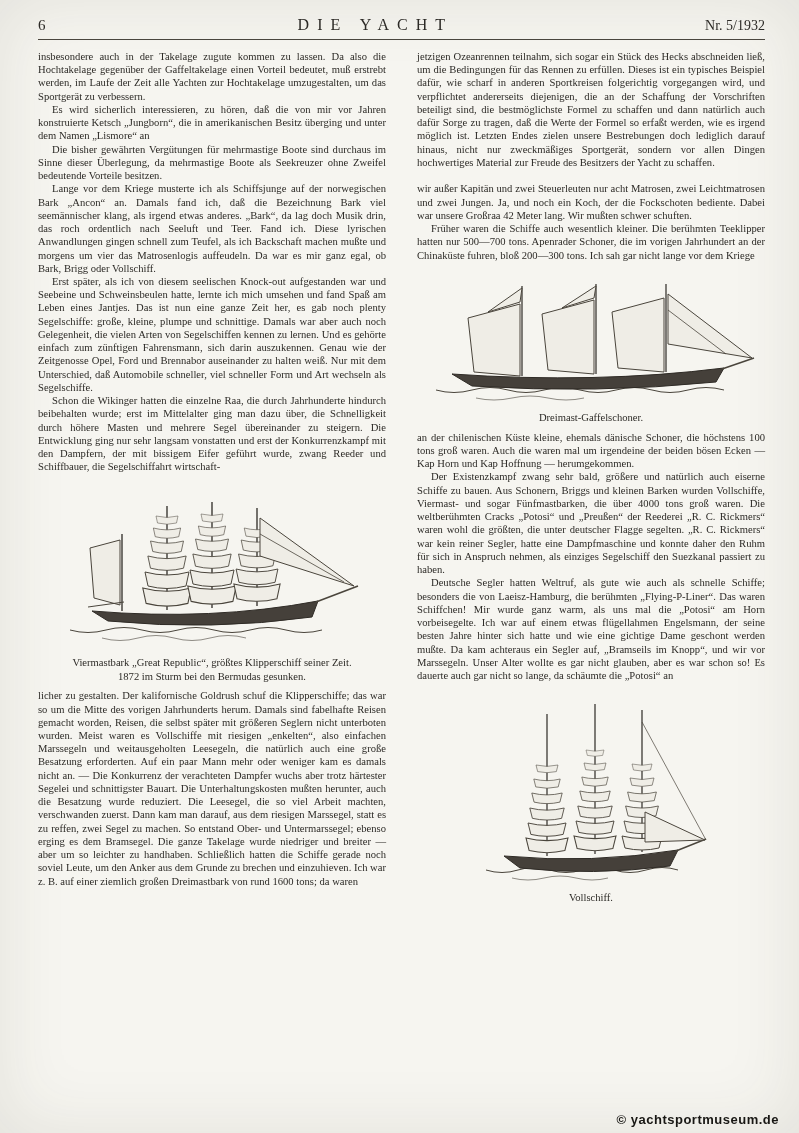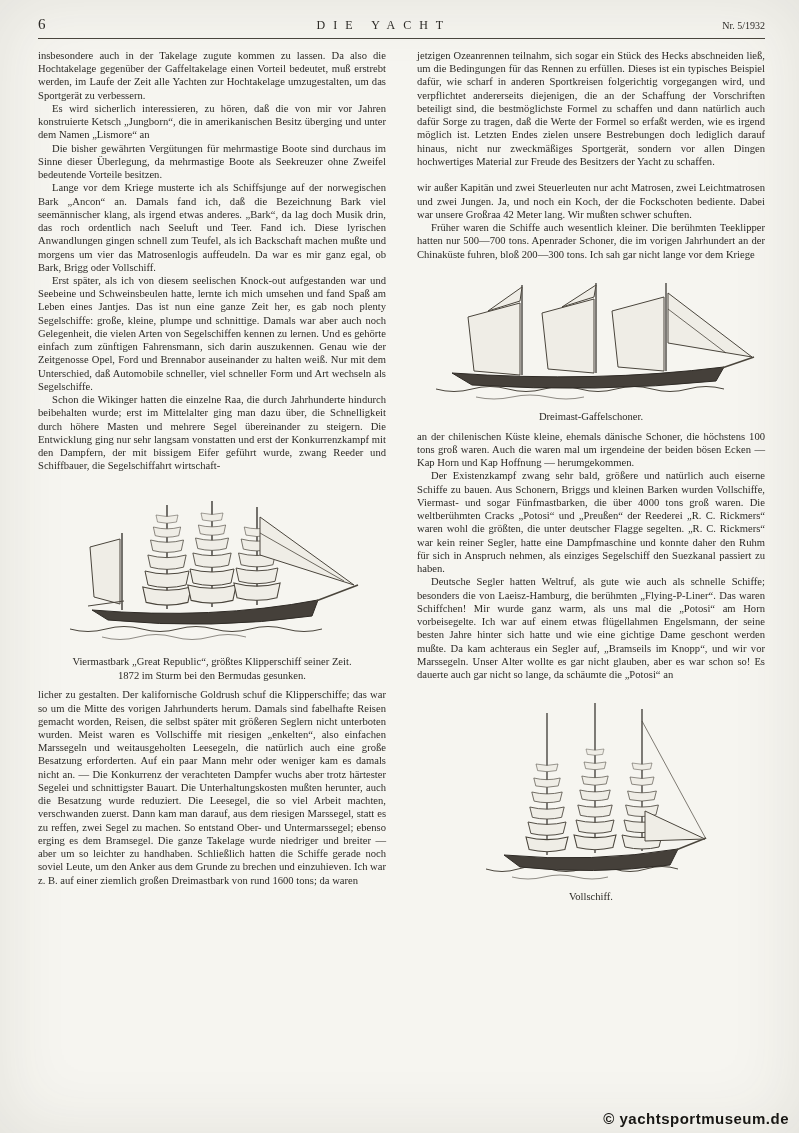--- a/index.html
+++ b/index.html
@@ -5,38 +5,38 @@
   html,body{margin:0;padding:0;background:#cfccc4;}
   .page{
     position:relative;width:799px;height:1133px;margin:0 auto;
     background:#f6f5f0;color:#2c2a26;overflow:hidden;
     font-family:"Liberation Serif","DejaVu Serif",serif;
     box-shadow:inset 0 0 70px rgba(60,55,40,0.10);
   }
   .inner{padding:16px 34px 0 38px;}
   .masthead-row{display:flex;align-items:baseline;justify-content:space-between;}
   .page-num{font-size:15px;}
-  .masthead{font-size:12px;letter-spacing:8px;}
-  .issue{font-size:10px;}
+  .masthead{font-size:16px;letter-spacing:8px;}
+  .issue{font-size:14px;}
   .rule{border-top:1.4px solid #4a463e;margin:5px 0 10px 0;}
   .columns{display:flex;gap:31px;align-items:flex-start;}
   .col{flex:1;font-size:10.6px;line-height:1.25;text-align:justify;hyphens:auto;}
   .col p{margin:0;text-indent:14px;}
   .col p.noindent{text-indent:0;}
   .article-head{text-align:center;margin:16px 0 10px 0;}
   .article-title{font-size:27px;font-weight:bold;margin:0;letter-spacing:1px;}
   .byline{font-size:11px;margin-top:4px;letter-spacing:1px;}
   figure{margin:10px 0 6px 0;text-align:center;}
   figcaption{font-size:10.6px;line-height:1.3;margin-top:4px;text-indent:0;}
   figcaption span{display:block;}
   .ship-lines{stroke:#4a453c;fill:none;stroke-width:1;}
   .watermark{
-    position:absolute;right:10px;bottom:6px;
+    position:absolute;right:20px;bottom:6px;
     font-family:"Liberation Sans","DejaVu Sans",sans-serif;
-    font-size:15px;font-weight:bold;color:#181714;letter-spacing:0.5px;
+    font-size:13px;font-weight:bold;color:#181714;letter-spacing:0.5px;
   }
 </style>
 </head>
 <body>
 
 <div class="page">
   <div class="inner">
 
     <header class="masthead-row">
       <span class="page-num">6</span>

